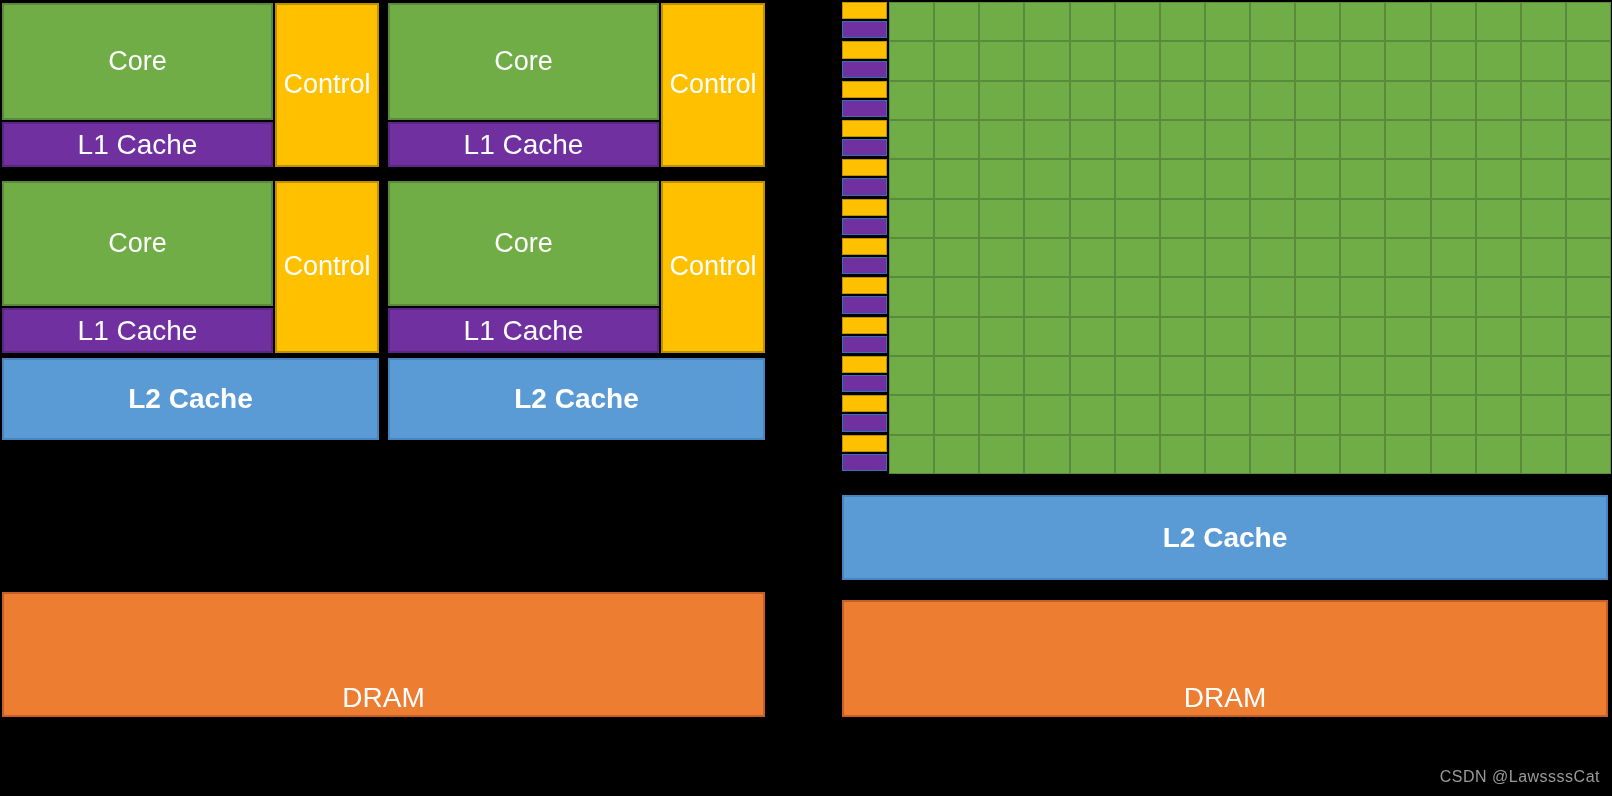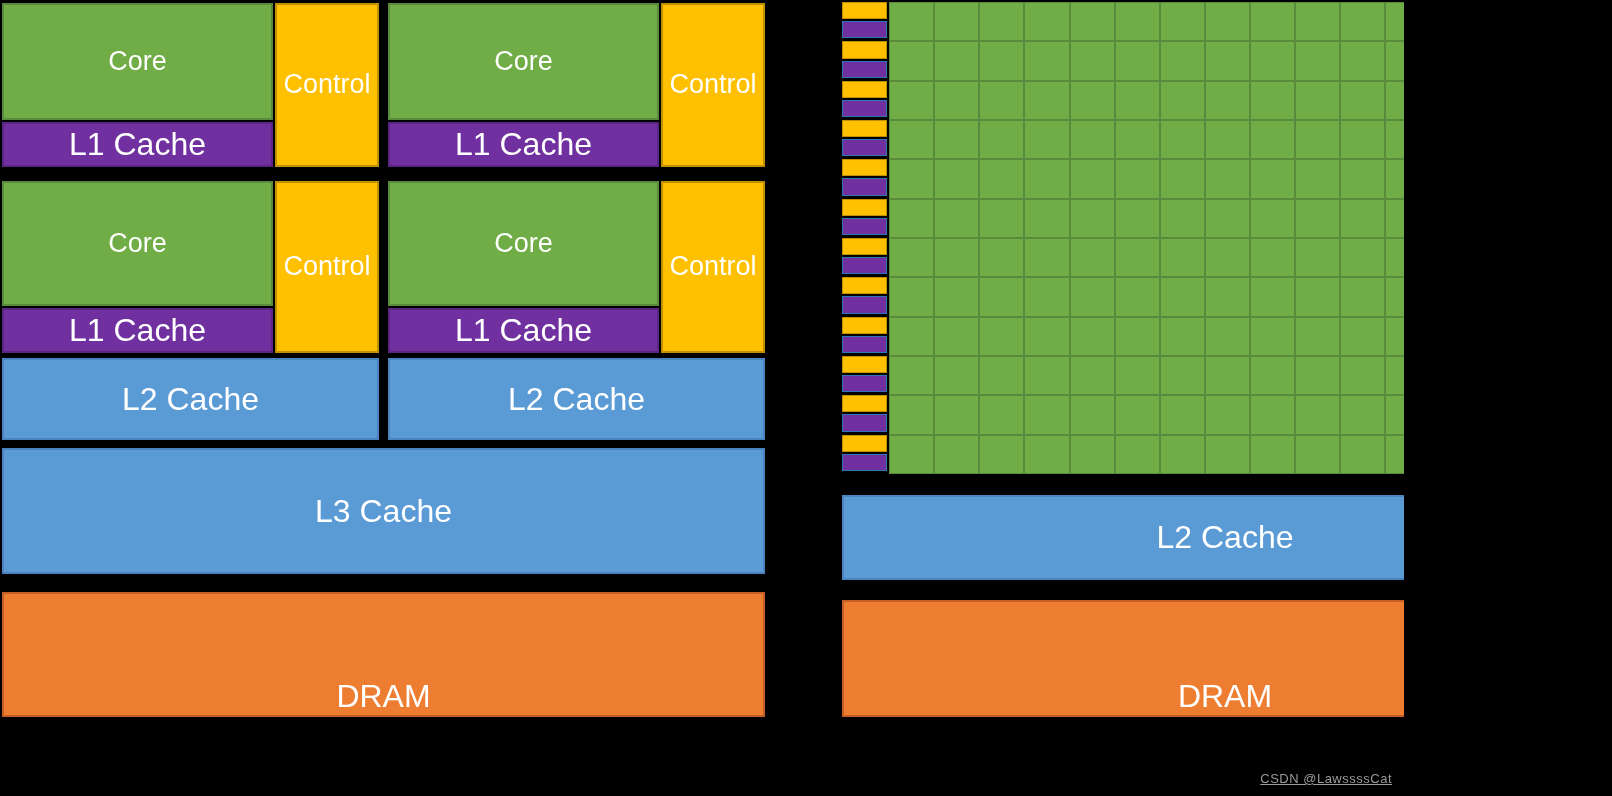--- a/index.html
+++ b/index.html
@@ -1,24 +1,24 @@
 <!DOCTYPE html>
 <html style="--background: #000000; --core-green: #70AD47; --green-border: #5A8A3C; --control-yellow: #FFC000; --yellow-border: #BF9000; --l1-purple: #7030A0; --purple-border: #5B2583; --stripe-blue-border: #2E75B6; --cache-blue: #5B9BD5; --blue-border: #4A84C0; --dram-orange: #ED7D31; --orange-border: #C55F25; --watermark-gray: #9B9B9B; --bg: #000000;"><head>
 <meta charset="utf-8">
 <style>
   html,body{margin:0;padding:0;background:#000;}
   #canvas{
-    position:relative;width:1404px;height:796px;overflow:hidden;
+    position:relative;width:1612px;height:796px;overflow:hidden;
     background:var(--bg,#000);
     font-family:"Liberation Sans",sans-serif;
     -webkit-font-smoothing:antialiased;
   }
   .abs{position:absolute;box-sizing:border-box;}
   .center{display:flex;align-items:center;justify-content:center;}
-  .lbl{color:#fff;font-size:32px;line-height:1.2;white-space:nowrap;}
+  .lbl{color:#fff;font-size:28px;line-height:1.2;white-space:nowrap;}
 
   
   #cpu{left:2px;top:3px;width:763px;height:713px;}
   .cpu-group{width:377px;height:172px;display:flex;gap:2px;}
   .cg-r1{top:0;height:164px;}
   .cg-r2{top:178px;height:172px;}
   .cg-c1{left:0;}
   .cg-c2{left:386px;}
   .core-col{flex:1;display:flex;flex-direction:column;gap:2px;min-width:0;}
   .core-block{
@@ -30,20 +30,21 @@
     border:2px solid var(--purple-border,#5B2583);
   }
   .control-block{
     width:100px;background:var(--control-yellow,#FFC000);
     border:2px solid var(--yellow-border,#BF9000);
   }
   .control-block .lbl{line-height:1.55;}
   .blue-block{
     background:var(--cache-blue,#5B9BD5);
     border:2px solid var(--blue-border,#4A84C0);
+    font-weight:bold;
   }
   .dram-block{
     background:var(--dram-orange,#ED7D31);
     border:2px solid var(--orange-border,#C55F25);
     align-items:flex-end;
   }
   #cpu-l2-1{left:0;top:355px;width:377px;height:82px;}
   #cpu-l2-2{left:386px;top:355px;width:377px;height:82px;}
   #cpu-l3{left:0;top:445px;width:763px;height:126px;}
   #cpu-dram{left:0;top:589px;width:763px;height:125px;}
@@ -68,21 +69,21 @@
   .green-cell{
     background:var(--core-green,#70AD47);
     border:1.5px solid var(--green-border,#5A8A3C);box-sizing:border-box;
   }
   #gpu-l2{left:0;top:493px;width:766px;height:85px;}
   #gpu-dram{left:0;top:598px;width:766px;height:117px;}
 
   
   #watermark{
     right:12px;bottom:10px;color:var(--watermark-gray,#9B9B9B);
-    font-size:13px;letter-spacing:0.5px;text-decoration:underline;
+    font-size:16px;letter-spacing:0.5px;
   }
 </style>
 </head>
 <body>
 
 <div id="canvas">
 
   <div id="cpu" class="abs">
 
     <div class="abs cpu-group cg-r1 cg-c1">
@@ -144,23 +145,20 @@
         <span class="lbl" style="font-size:27px">trol</span>
       </div>
     </div>
 
     <div id="cpu-l2-1" class="abs blue-block center">
       <span class="lbl">L2 Cache</span>
     </div>
     <div id="cpu-l2-2" class="abs blue-block center">
       <span class="lbl">L2 Cache</span>
     </div>
-    <div id="cpu-l3" class="abs blue-block center">
-      <span class="lbl">L3 Cache</span>
-    </div>
     <div id="cpu-dram" class="abs dram-block center">
       <span class="lbl">DRAM</span>
     </div>
   </div>
 
   <div id="gpu" class="abs">
     <div id="gpu-grid" class="abs">
         <div class="gpu-row">
           <div class="stripe-cell">
             <div class="stripe-orange"></div>

